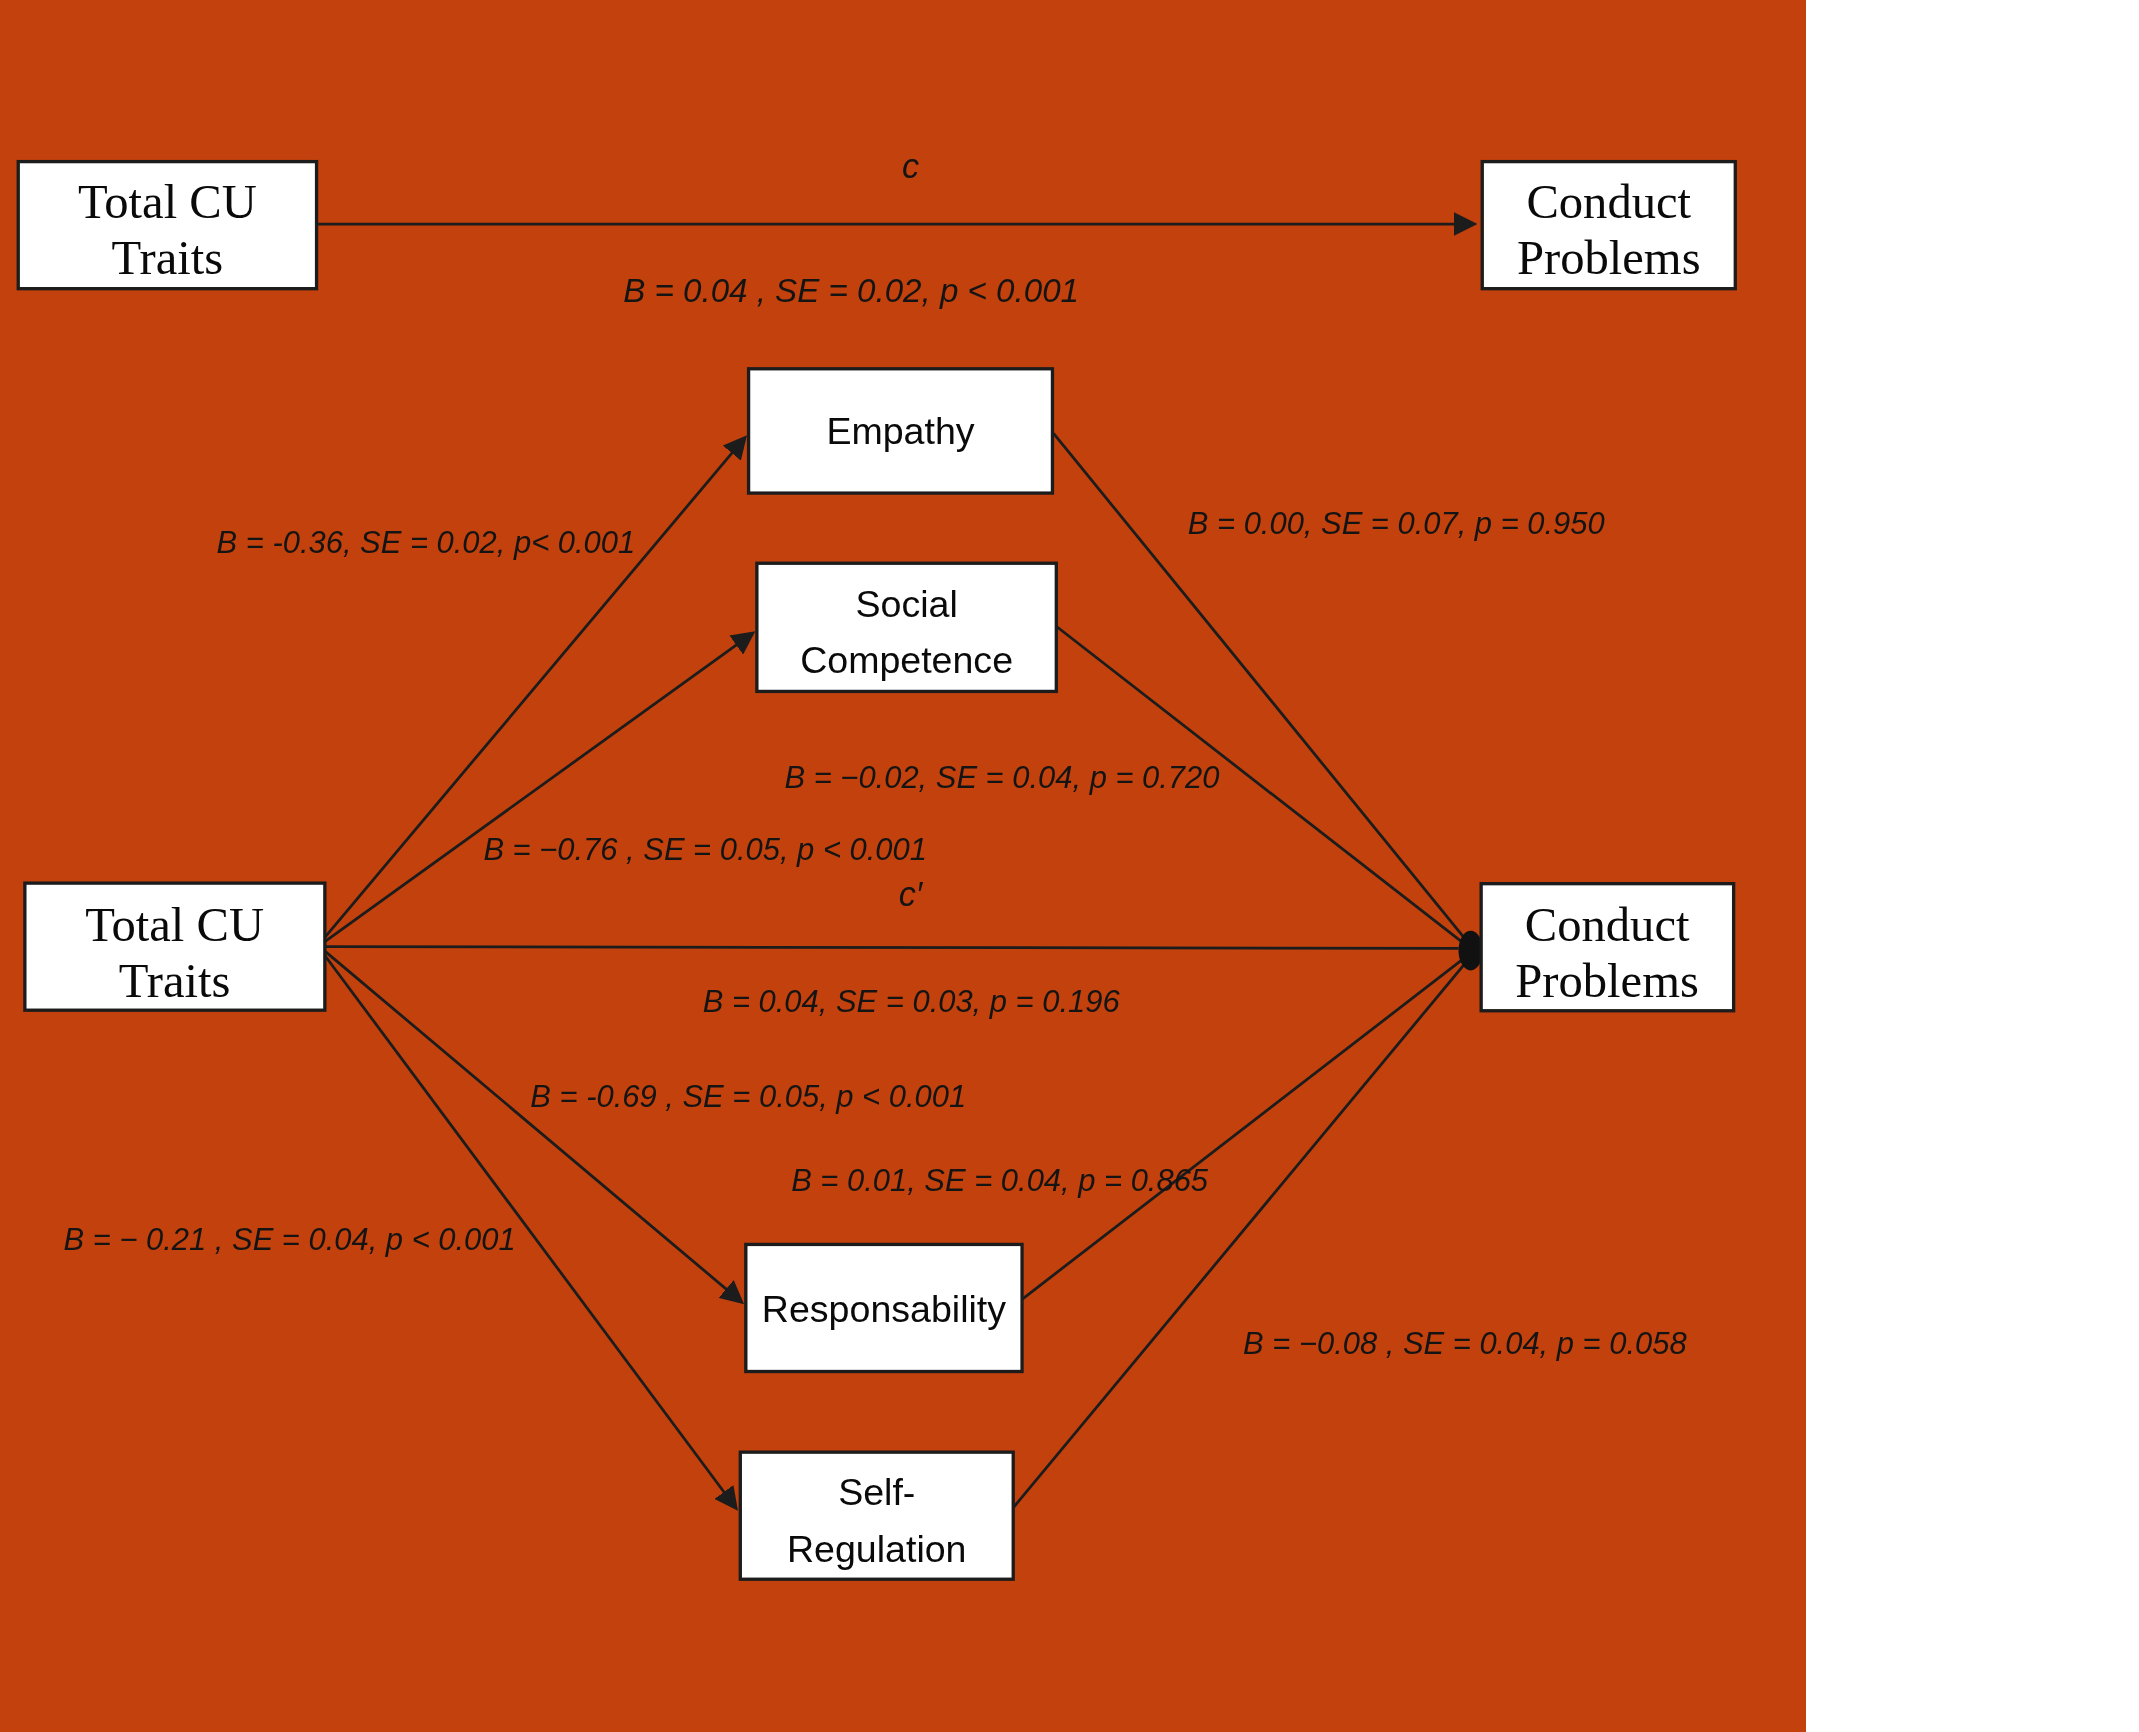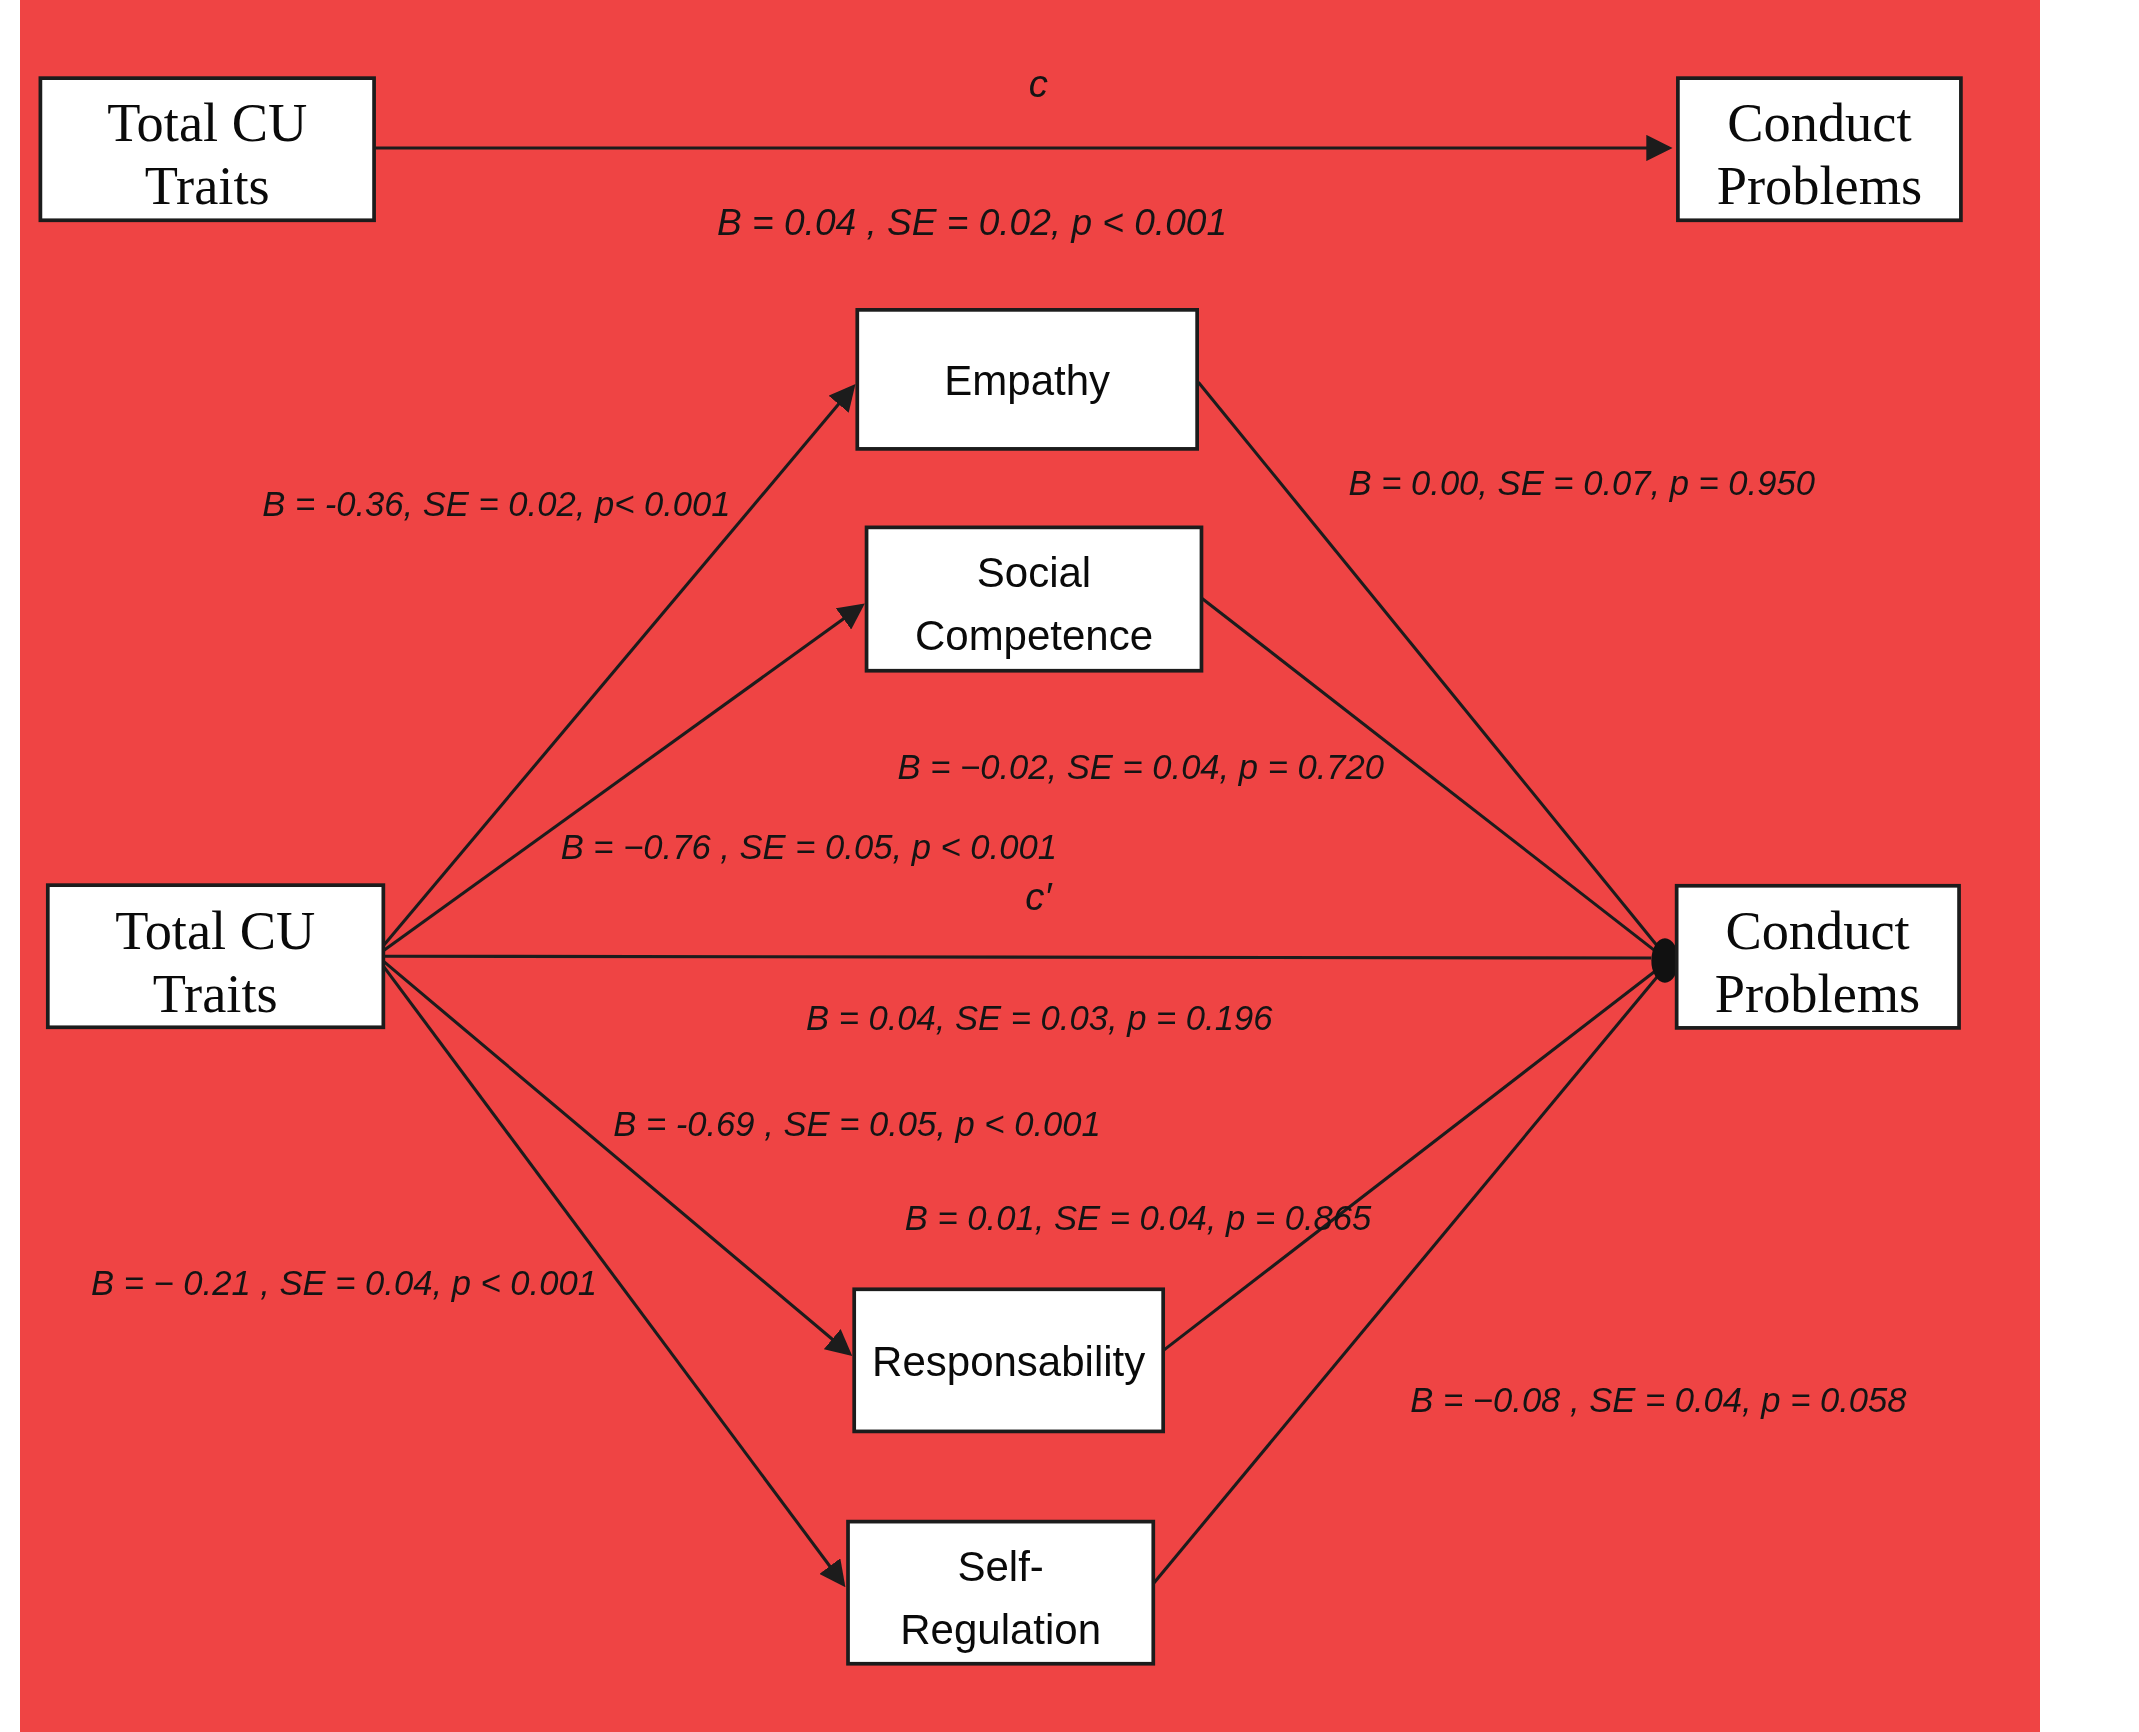--- a/index.html
+++ b/index.html
@@ -2,25 +2,24 @@
 <html style="font-size:10.5px"><head>
 <meta charset="utf-8">
 <style>
   html, body {
     margin: 0;
     padding: 0;
     background: #ffffff;
   }
   .canvas {
     position: relative;
-    width: 2020px;
+    width: 1806px;
     height: 1732px;
-    background: #ef4444;
+    background: #c2410c;
     overflow: hidden;
-    margin-left: 20px;
   }
   svg { display: block; width: 100%; height: 100%; }
 
   .node-rect {
     fill: #ffffff;
     stroke: #1c1c1c;
     stroke-width: 6;
   }
   .edge {
     stroke: #1c1c1c;

